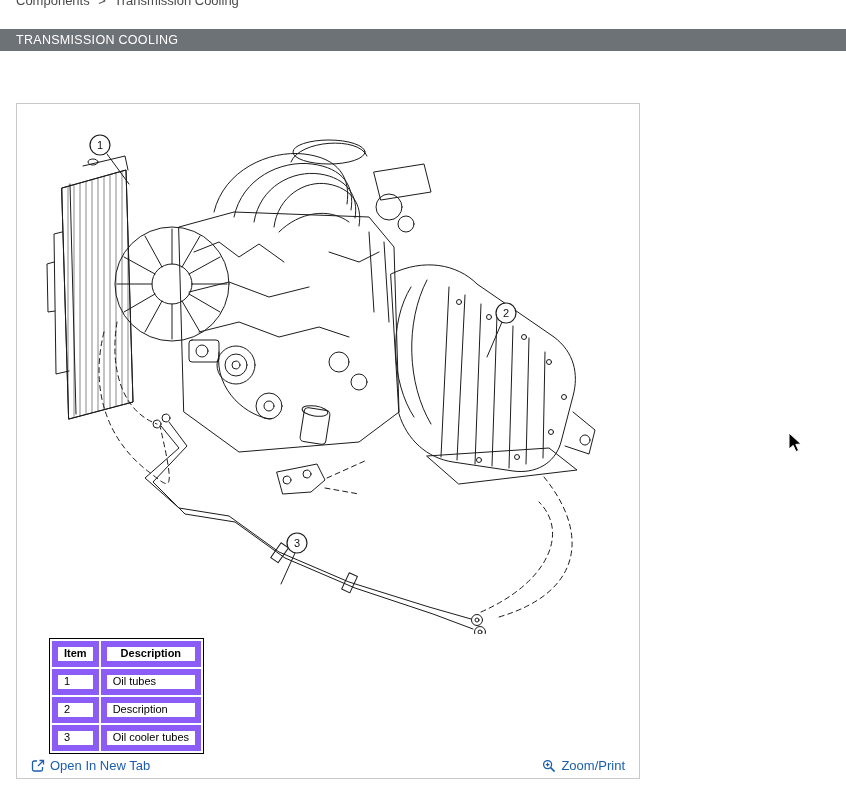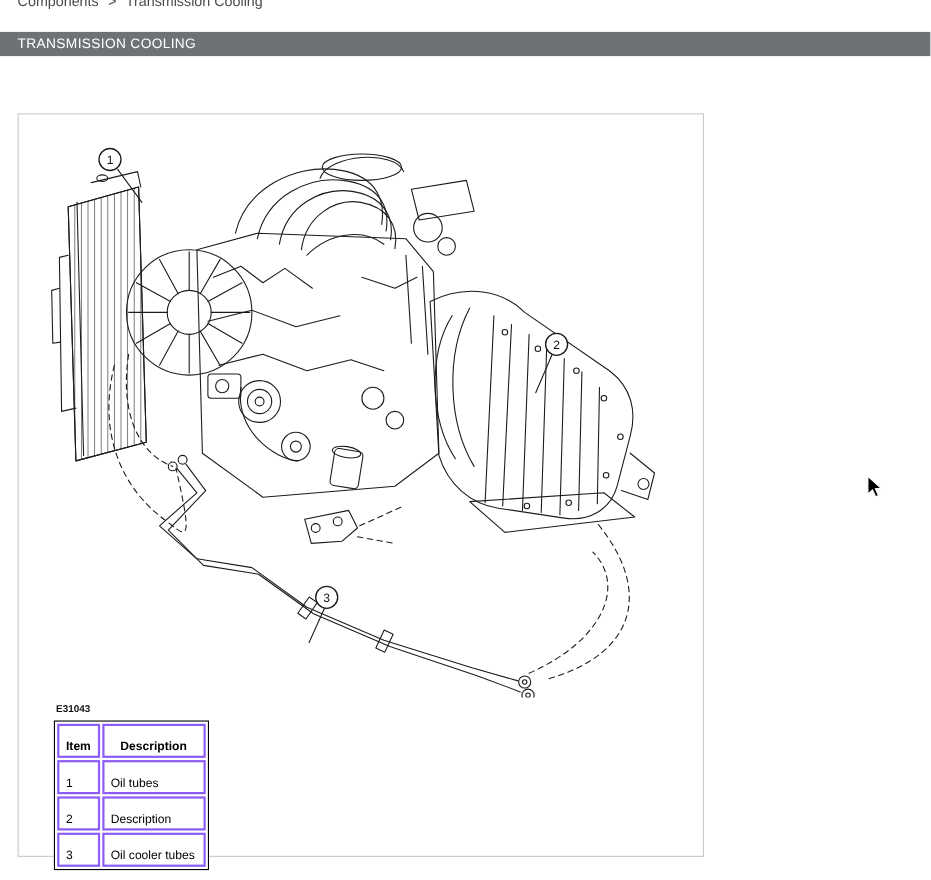--- a/index.html
+++ b/index.html
@@ -17,22 +17,22 @@
 
   .card { position:absolute; top:103px; left:16px; width:624px; height:676px;
     background:#ffffff; border:1px solid #c9c9c9; padding:8px 12px 8px 12px;
     display:flex; flex-direction:column; }
 
   .figure { position:relative; }
   .fig-code { font-size:9px; font-weight:bold; color:#111; margin:0 0 6px 22px; }
 
   .parts-table { border-collapse:separate; border-spacing:2px; border:1px solid #000;
     margin-left:20px; background:#fff; }
-  .parts-table th, .parts-table td { border:2px solid #8b5cf6; font-size:11px;
-    padding:13px 6px 2px 6px; background:#fff; color:#000; }
+  .parts-table th, .parts-table td { border:6px solid #8b5cf6; font-size:11px;
+    padding:0 6px 2px 6px; background:#fff; color:#000; }
   .parts-table th { font-weight:bold; text-align:center; }
   .parts-table td { text-align:left; }
   .parts-table .col-item { min-width:30px; }
   .parts-table .col-desc { min-width:94px; }
 
   .card-footer { margin-top:auto; display:flex; justify-content:space-between;
     align-items:center; padding:4px 2px 2px 2px; }
   .link { color:#1c5eae; font-size:13px; display:inline-flex; align-items:center;
     gap:5px; text-decoration:none; cursor:pointer; }
   .link svg { display:block; }
@@ -158,21 +158,20 @@
       <g>
         <circle cx="477" cy="201" r="10" fill="#fff" stroke="#1c1c1c" stroke-width="1.2"></circle>
         <text x="477" y="205" text-anchor="middle" font-size="11" fill="#111">2</text>
       </g>
       <g>
         <circle cx="268" cy="431" r="10" fill="#fff" stroke="#1c1c1c" stroke-width="1.2"></circle>
         <text x="268" y="435" text-anchor="middle" font-size="11" fill="#111">3</text>
       </g>
     </svg>
 
-    <div class="fig-code">E31043</div>
 
     <table class="parts-table">
       <thead>
         <tr>
           <th class="col-item">Item</th>
           <th class="col-desc">Description</th>
         </tr>
       </thead>
       <tbody>
         <tr>
@@ -184,17 +183,35 @@
           <td>Description</td>
         </tr>
         <tr>
           <td>3</td>
           <td>Oil cooler tubes</td>
         </tr>
       </tbody>
     </table>
   </div>
 
+  <div class="card-footer">
+    <a class="link">
+      <svg width="14" height="14" viewBox="0 0 14 14">
+        <path d="M6 2H3A1.5 1.5 0 0 0 1.5 3.5v7A1.5 1.5 0 0 0 3 12h7a1.5 1.5 0 0 0 1.5-1.5V8" fill="none" stroke="#1c5eae" stroke-width="1.3"></path>
+        <path d="M8.5 1.5H12.5V5.5" fill="none" stroke="#1c5eae" stroke-width="1.3"></path>
+        <path d="M12.3 1.7L7 7" fill="none" stroke="#1c5eae" stroke-width="1.3"></path>
+      </svg>
+      <span>Open In New Tab</span>
+    </a>
+    <a class="link">
+      <svg width="14" height="14" viewBox="0 0 14 14">
+        <circle cx="5.6" cy="5.6" r="4" fill="none" stroke="#1c5eae" stroke-width="1.3"></circle>
+        <path d="M3.8 5.6H7.4 M5.6 3.8V7.4" stroke="#1c5eae" stroke-width="1.2"></path>
+        <path d="M8.6 8.6L12.6 12.6" stroke="#1c5eae" stroke-width="1.6"></path>
+      </svg>
+      <span>Zoom/Print</span>
+    </a>
+  </div>
 </div>
 
 <svg class="cursor" width="16" height="22" viewBox="0 0 16 22">
   <path d="M1 1 L1 17 L5.2 13.4 L8 19.6 L10.6 18.4 L7.8 12.4 L13 12 Z" fill="#000" stroke="#fff" stroke-width="1"></path>
 </svg>
 
 </body></html>

